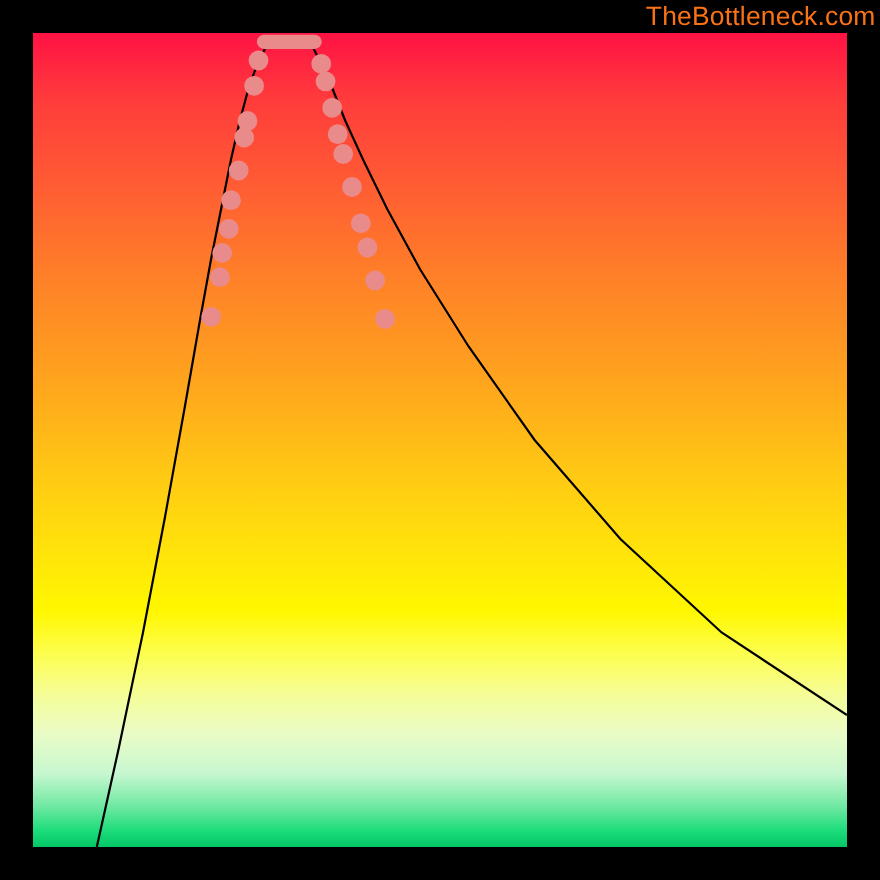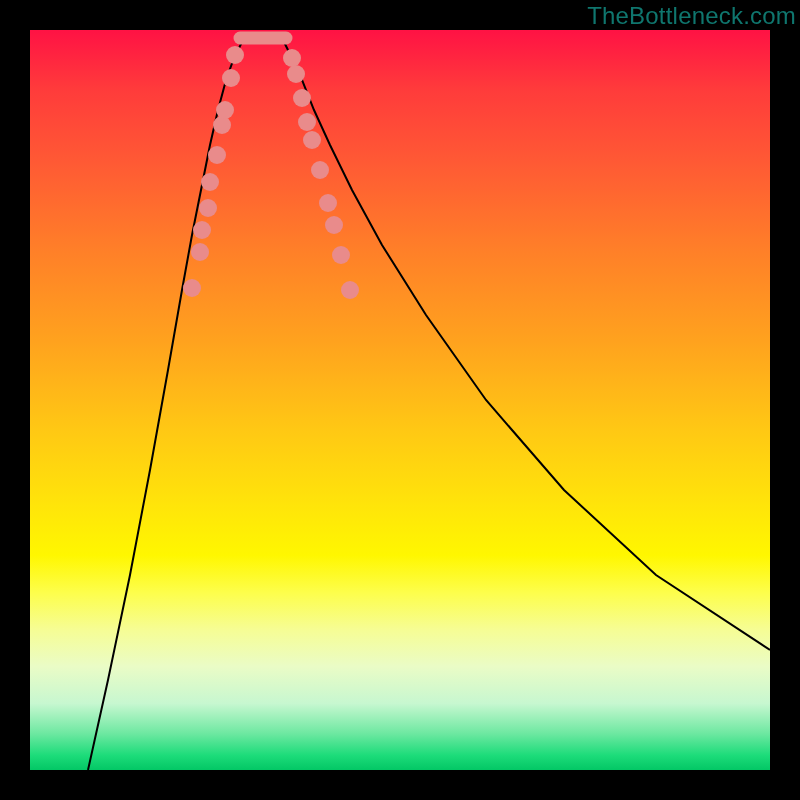--- a/index.html
+++ b/index.html
@@ -16,21 +16,21 @@
         #ffe40a 64%,
         #fff700 71%,
         #fdfe4b 76%,
         #f6fd94 81%,
         #eafcc6 86%,
         #c7f7d0 91%,
         #6fe8a2 95%,
         #1ddc7a 98%,
         #03c765 100%)}
   svg.curve{position:absolute;left:0;top:0;width:740px;height:740px}
-  .watermark{position:absolute;right:4px;top:2px;color:#0f766e;font-size:24px;font-weight:400;letter-spacing:0.2px}
+  .watermark{position:absolute;right:4px;top:2px;color:#f97316;font-size:24px;font-weight:400;letter-spacing:0.2px}
 
   path.line{fill:none;stroke:#000;stroke-width:2}
   circle.dot{fill:#e98b8b;stroke:none}
   path.flat{fill:none;stroke:#e98b8b;stroke-width:13;stroke-linecap:round}
 </style>
 </head>
 <body>
 
 <div class="frame">
   <div class="plot">

